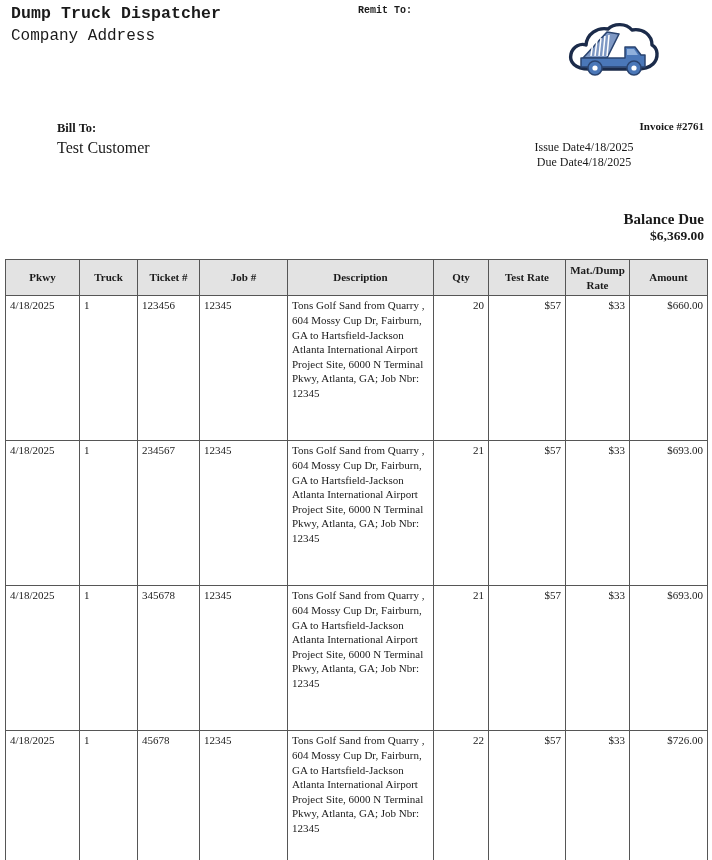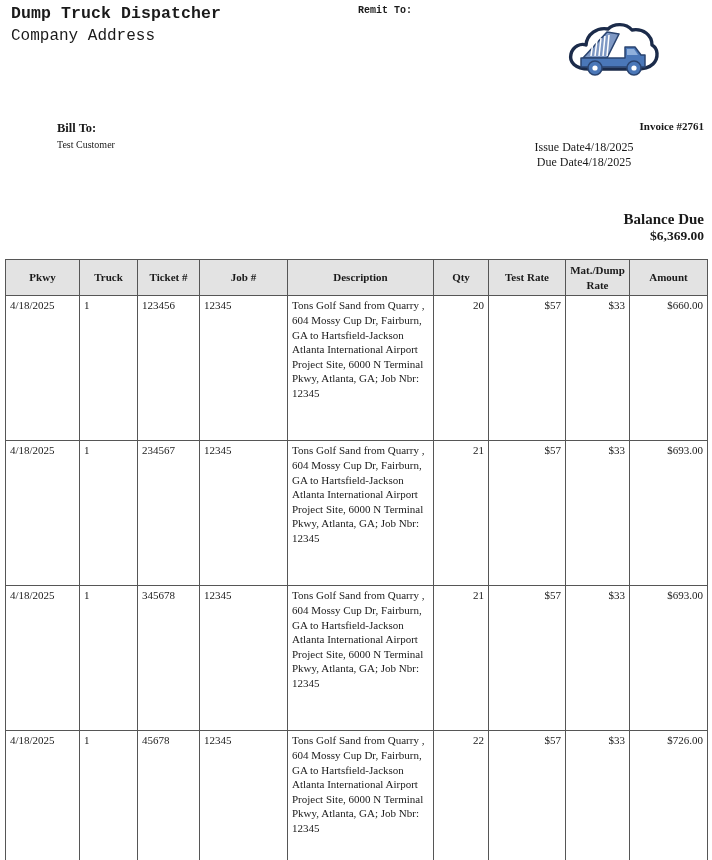--- a/index.html
+++ b/index.html
@@ -65,21 +65,21 @@
     left: 57px;
     top: 121px;
     font-size: 12.5px;
     font-weight: bold;
     white-space: nowrap;
   }
   .bill-to-name {
     position: absolute;
     left: 57px;
     top: 139px;
-    font-size: 10px;
+    font-size: 16px;
     white-space: nowrap;
   }
 
   .invoice-no {
     position: absolute;
     right: 8px;
     top: 120px;
     font-size: 11px;
     font-weight: bold;
     white-space: nowrap;

